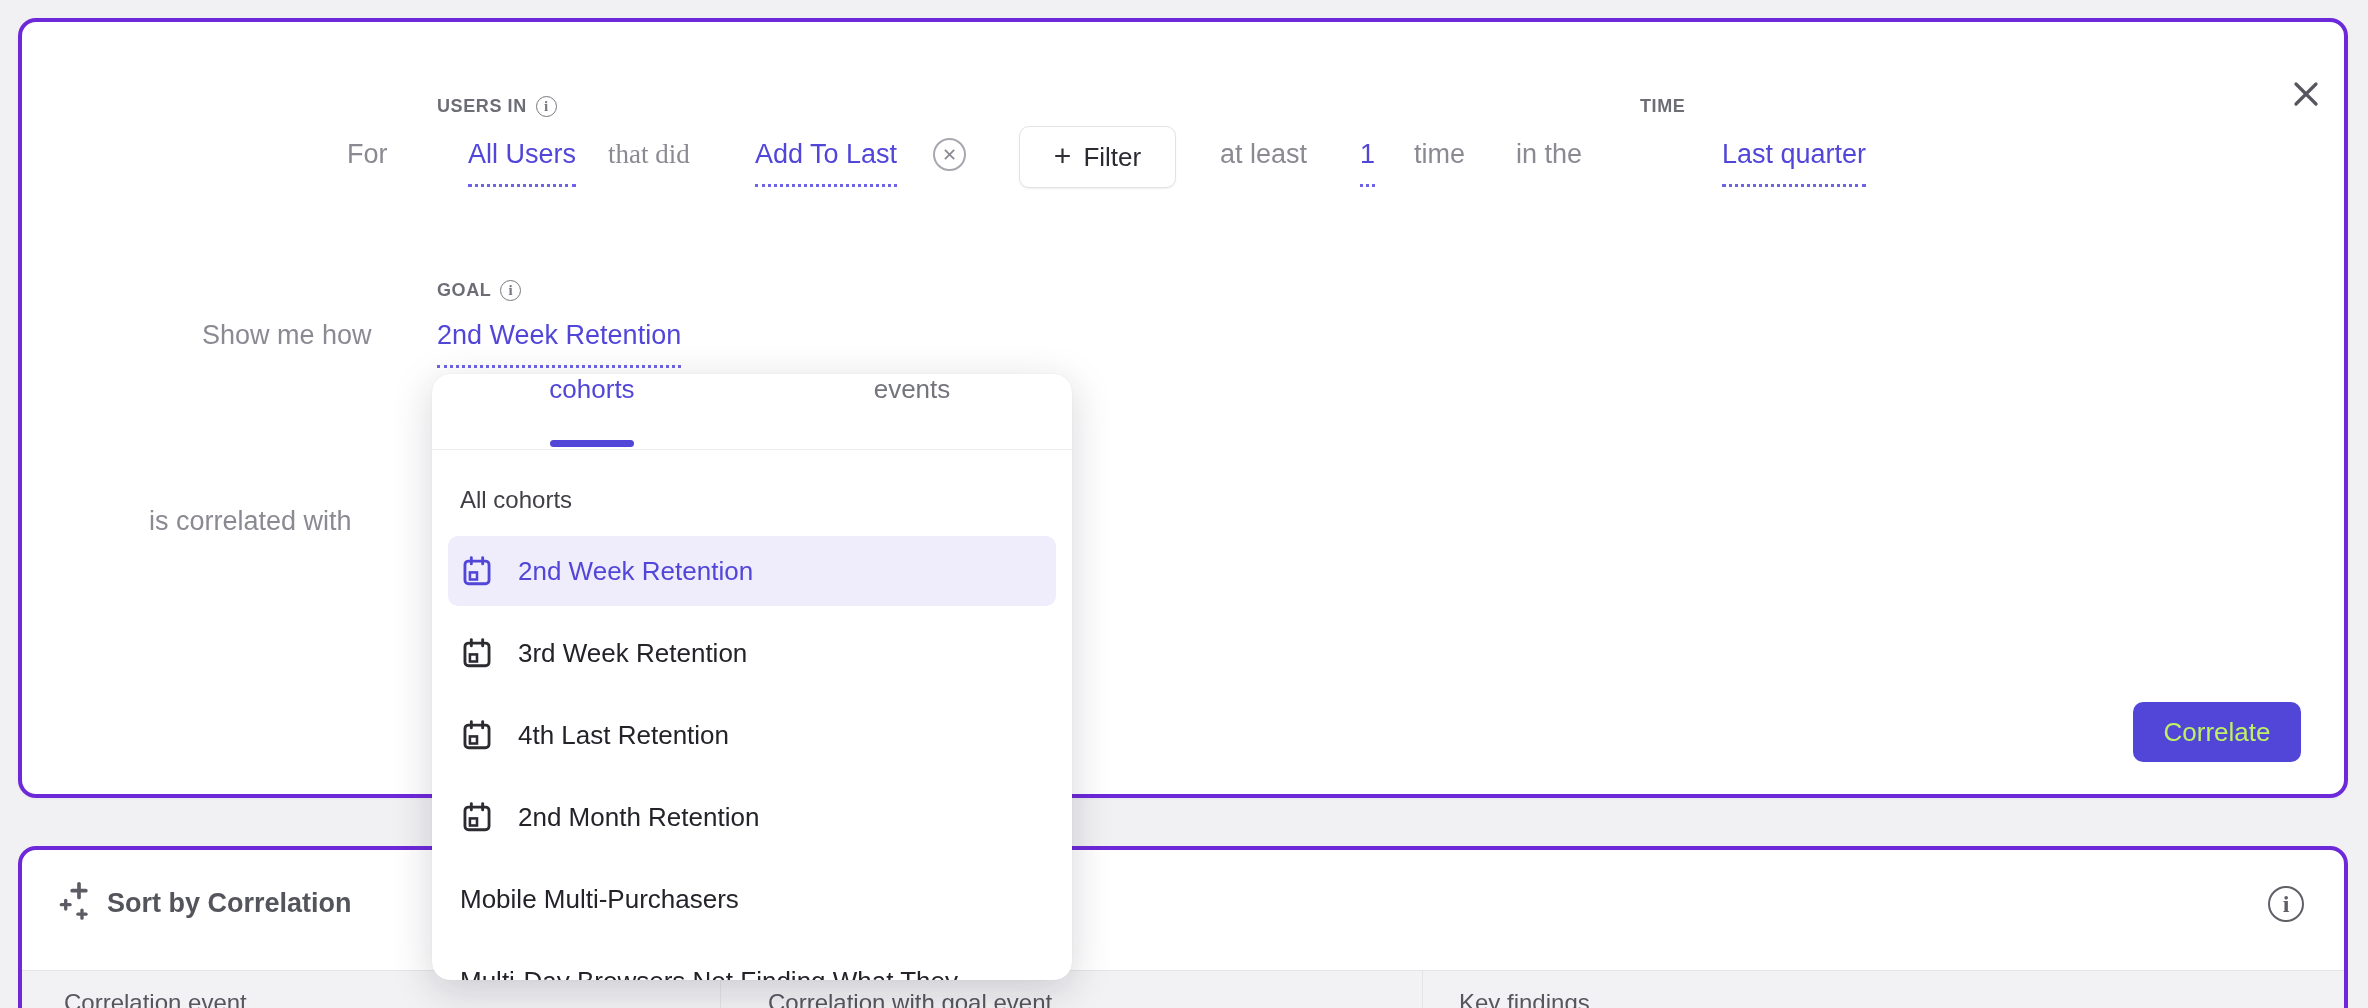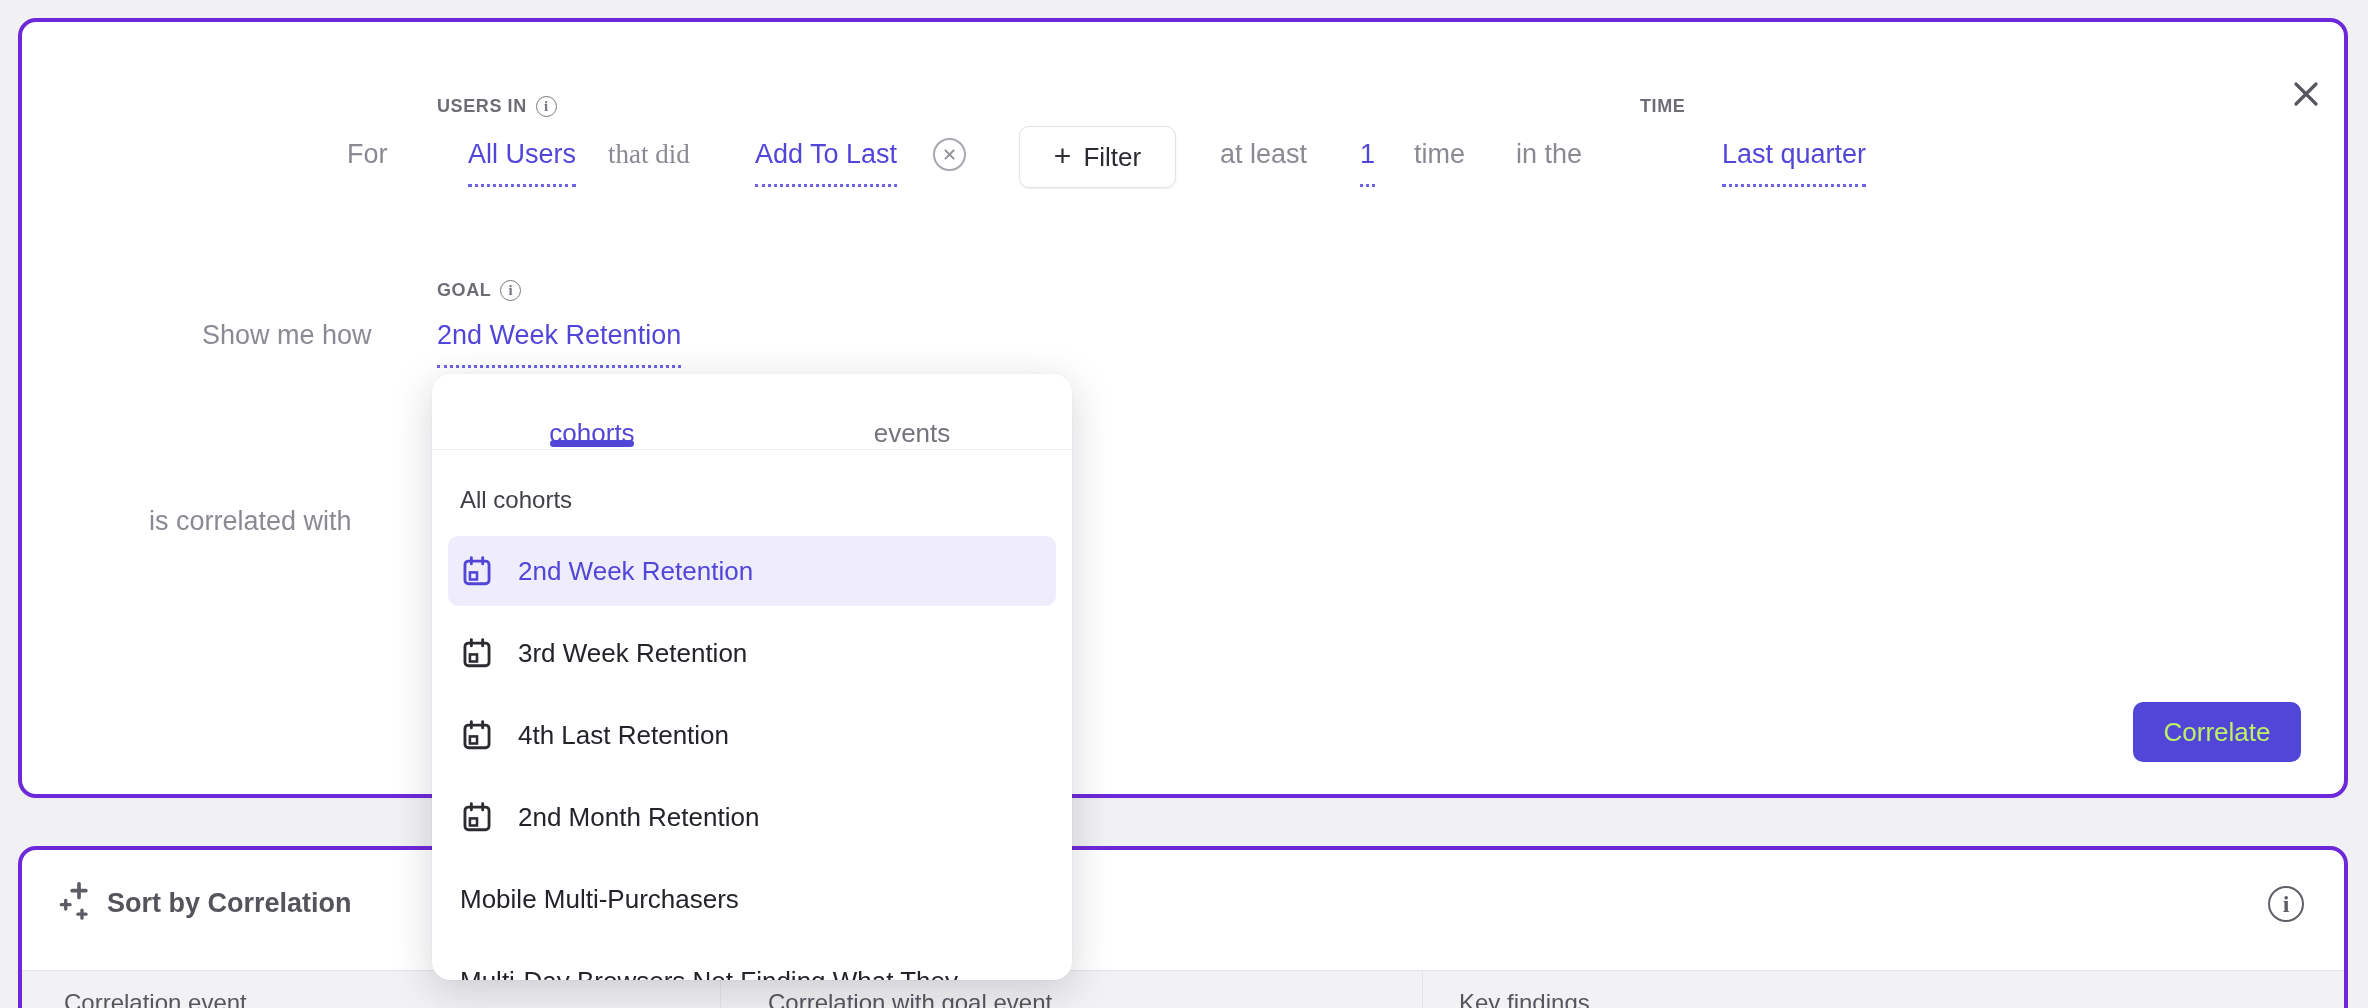--- a/index.html
+++ b/index.html
@@ -31,21 +31,21 @@
   .q-label{position:absolute;font-size:18px;font-weight:600;letter-spacing:.6px;color:var(--label-gray);white-space:nowrap;display:flex;align-items:center;gap:9px;}
   .mini-info{display:inline-flex;align-items:center;justify-content:center;width:21px;height:21px;border:1.6px solid #77777f;border-radius:50%;font-family:"Liberation Serif",serif;font-size:15px;font-weight:700;color:#77777f;line-height:1;}
   .remove-circle{position:absolute;width:33px;height:33px;border:2px solid #a7a7af;border-radius:50%;display:flex;align-items:center;justify-content:center;color:#8b8b93;font-size:18px;line-height:1;cursor:pointer;background:#fff0;}
   .filter-btn{position:absolute;left:997px;top:104px;width:157px;height:62px;background:#fff;border:1px solid #e3e3e7;border-radius:10px;box-shadow:0 1px 2px rgba(16,16,20,.07);font-family:"Liberation Sans",sans-serif;font-size:26px;color:#2b2b31;display:flex;align-items:center;justify-content:center;gap:12px;cursor:pointer;}
   .filter-plus{font-size:30px;font-weight:400;color:#2f2f35;line-height:1;margin-top:-2px;}
   .correlate-btn{position:absolute;left:2111px;top:680px;width:168px;height:60px;background:var(--accent);color:#bef264;border:none;border-radius:10px;font-family:"Liberation Sans",sans-serif;font-size:26px;font-weight:500;cursor:pointer;}
 
   
   .dropdown{position:absolute;left:432px;top:374px;width:640px;height:606px;background:#fff;border-radius:18px;box-shadow:0 10px 40px rgba(30,30,50,.18),0 0 1px rgba(0,0,0,.12);overflow:hidden;z-index:20;}
   .tabs{position:relative;display:flex;height:76px;border-bottom:1px solid #ededf0;}
-  .tab{flex:1;display:flex;align-items:flex-end;justify-content:center;font-size:26px;color:#74747d;cursor:pointer;}
+  .tab{flex:1;display:flex;align-items:flex-start;justify-content:center;font-size:26px;color:#74747d;cursor:pointer;}
   .tab.active{color:var(--accent);font-weight:500;}
   .tab-indicator{position:absolute;left:118px;top:66px;width:84px;height:7px;border-radius:4px;background:var(--accent);}
   .section-label{position:absolute;left:28px;top:112px;font-size:24px;color:#3f3f46;}
   .dd-list{position:absolute;left:0;top:162px;width:100%;}
   .dd-item{height:70px;margin:0 16px 12px 16px;border-radius:10px;display:flex;align-items:center;padding-left:12px;font-size:26px;font-weight:500;color:var(--dark-text);cursor:pointer;white-space:nowrap;}
   .dd-item.selected{background:var(--accent-bg);color:var(--accent);}
   .cal-icon{width:34px;height:34px;margin-right:24px;display:inline-flex;color:#2b2b30;flex:0 0 auto;}
   .dd-item.selected .cal-icon{color:var(--accent);}
 
   

